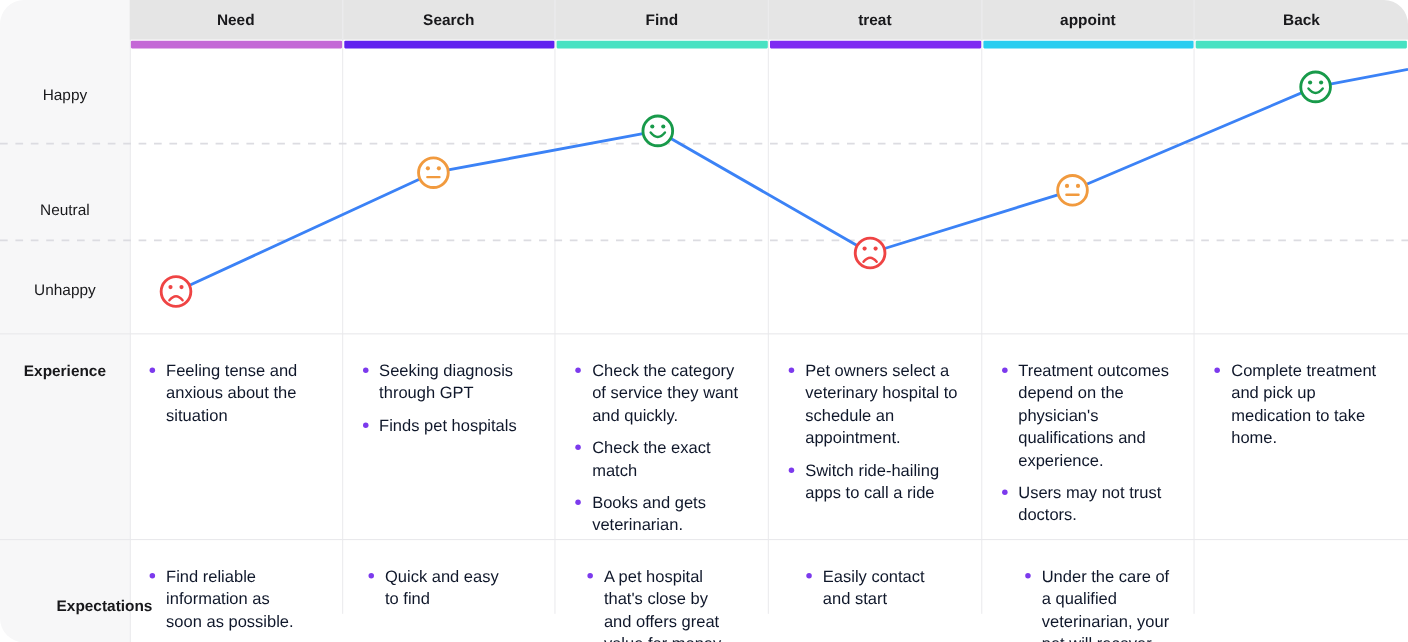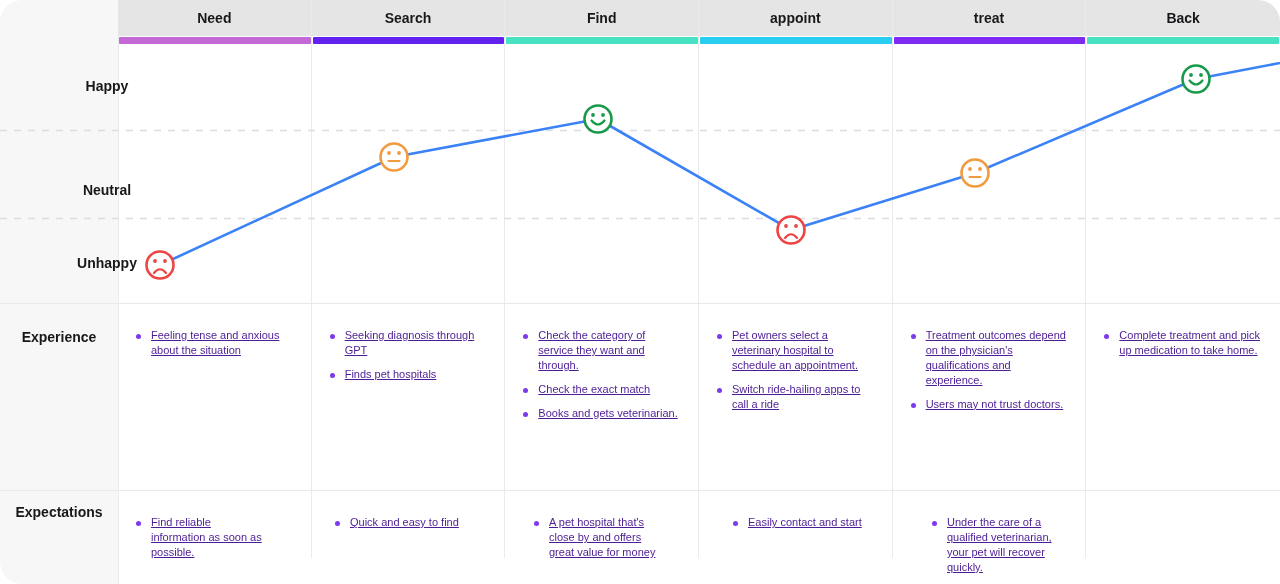--- a/index.html
+++ b/index.html
@@ -1,37 +1,37 @@
 <!DOCTYPE html>
 <html><head>
 <meta charset="utf-8">
 <style>
   html,body{margin:0;padding:0;background:#ffffff;font-family:"Liberation Sans",sans-serif;}
   .card{position:relative;width:1280px;height:584px;background:#ffffff;border-radius:22px;overflow:hidden;}
   .left-rail{position:absolute;left:0;top:0;width:118px;height:584px;background:#f7f7f8;border-right:1px solid #ebebee;z-index:1;}
   .rail-label{position:absolute;left:0;width:118px;text-align:center;color:#18181b;z-index:4;}
-  .emotion-label{font-size:14px;font-weight:700;margin-left:48px;}
+  .emotion-label{font-size:14px;font-weight:400;}
   .row-label{font-size:14px;font-weight:700;}
   .col-grid{position:absolute;left:118px;top:0;right:0;height:558px;display:grid;grid-template-columns:repeat(6,1fr);z-index:1;}
   .col-grid .col{border-right:1px solid #ebebee;}
   .col-grid .col:last-child{border-right:none;}
   .header-row{position:absolute;left:118px;top:0;right:0;height:44px;display:grid;grid-template-columns:repeat(6,1fr);z-index:3;}
   .stage{display:flex;flex-direction:column;}
   .stage-header{height:36px;background:#e5e5e5;border-right:1px solid #ebebee;display:flex;align-items:center;justify-content:center;
     font-size:14px;font-weight:700;color:#18181b;box-sizing:border-box;}
   .stage:last-child .stage-header{border-right:none;}
   .stage-bar{height:7px;margin:1px 1px 0 1px;border-radius:1px;}
   #emotion-chart{position:absolute;left:0;top:0;width:1280px;height:303px;z-index:2;pointer-events:none;}
   .h-divider{position:absolute;left:0;right:0;height:1px;background:#e9e9ec;z-index:3;}
   .content-row{position:absolute;left:118px;right:0;display:grid;grid-template-columns:repeat(6,1fr);z-index:3;}
   .experience-row{top:304px;height:186px;}
   .expectations-row{top:491px;height:67px;gap:32px;}
   .cell{padding:24px 18px 10px 16px;box-sizing:border-box;}
   ul.bullets{list-style:none;margin:0;padding:0;}
-  ul.bullets li{position:relative;padding-left:17px;margin-bottom:9px;font-size:11px;line-height:1.36;color:#4c1d95;text-decoration:underline;}
+  ul.bullets li{position:relative;padding-left:17px;margin-bottom:9px;font-size:15px;line-height:1.36;color:#0f172a;}
   ul.bullets li::before{content:"";position:absolute;left:2px;top:6px;width:5px;height:5px;border-radius:50%;background:#7c3aed;}
 </style>
 </head>
 <body>
 
 <div class="card">
 
   <div class="left-rail"></div>
 
   <div class="col-grid">
@@ -92,57 +92,57 @@
     </div>
     <div class="stage">
       <div class="stage-header">Search</div>
       <div class="stage-bar" style="background: rgb(97, 33, 239);"></div>
     </div>
     <div class="stage">
       <div class="stage-header">Find</div>
       <div class="stage-bar" style="background: rgb(71, 226, 194);"></div>
     </div>
     <div class="stage">
+      <div class="stage-header">treat</div>
+      <div class="stage-bar" style="background: rgb(126, 42, 242);"></div>
+    </div>
+    <div class="stage">
       <div class="stage-header">appoint</div>
       <div class="stage-bar" style="background: rgb(40, 205, 240);"></div>
-    </div>
-    <div class="stage">
-      <div class="stage-header">treat</div>
-      <div class="stage-bar" style="background: rgb(126, 42, 242);"></div>
     </div>
     <div class="stage">
       <div class="stage-header">Back</div>
       <div class="stage-bar" style="background: rgb(71, 226, 194);"></div>
     </div>
   </div>
 
   <div class="rail-label emotion-label" style="top:78px;">Happy</div>
   <div class="rail-label emotion-label" style="top:182px;">Neutral</div>
   <div class="rail-label emotion-label" style="top:255px;">Unhappy</div>
   <div class="rail-label row-label" style="top:329px;">Experience</div>
-  <div class="rail-label row-label" style="top:504px;">Expectations</div>
+  <div class="rail-label row-label" style="top:542px;padding-left:36px;">Expectations</div>
 
   <div class="h-divider" style="top:303px;"></div>
   <div class="h-divider" style="top:490px;"></div>
 
   <div class="content-row experience-row">
     <div class="cell">
         <ul class="bullets">
           <li>Feeling tense and anxious about the situation</li>
         </ul>
       </div>
     <div class="cell">
         <ul class="bullets">
           <li>Seeking diagnosis through GPT</li>
           <li>Finds pet hospitals</li>
         </ul>
       </div>
     <div class="cell">
         <ul class="bullets">
-          <li>Check the category of service they want and through.</li>
+          <li>Check the category of service they want and quickly.</li>
           <li>Check the exact match</li>
           <li>Books and gets veterinarian.</li>
         </ul>
       </div>
     <div class="cell">
         <ul class="bullets">
           <li>Pet owners select a veterinary hospital to schedule an appointment.</li>
           <li>Switch ride-hailing apps to call a ride</li>
         </ul>
       </div>

